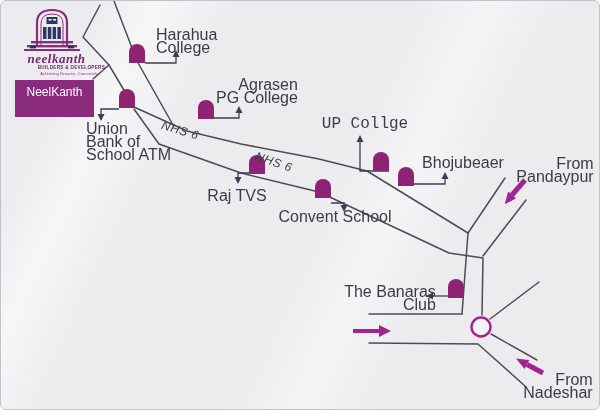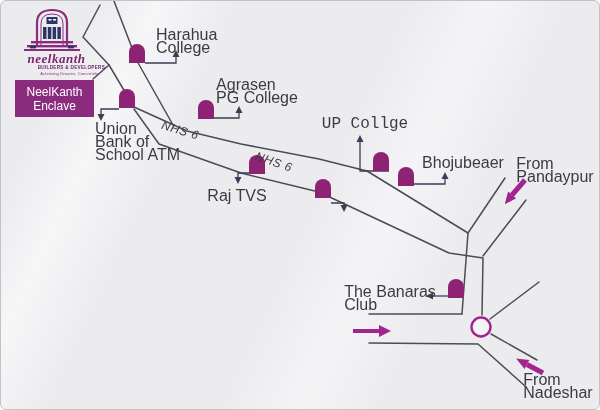--- a/index.html
+++ b/index.html
@@ -10,21 +10,21 @@
       linear-gradient(115deg, rgba(255,255,255,0) 12%, rgba(255,255,255,.55) 20%, rgba(255,255,255,0) 30%,
                               rgba(255,255,255,0) 52%, rgba(255,255,255,.45) 62%, rgba(255,255,255,0) 72%),
       #ececef;
     font-family:"Liberation Sans", sans-serif;
   }
   svg{position:absolute;left:0;top:0;}
   .lbl{
     position:absolute;color:#3b3b44;font-size:16px;line-height:13px;
     white-space:nowrap;
   }
-  .lbl.center{transform:translateX(-50%);text-align:left;}
+  .lbl.center{transform:translateX(-50%);text-align:right;}
   .lbl.left{text-align:left;}
   .nhs{
     position:absolute;color:#3b3b44;font-size:12px;font-style:italic;
     letter-spacing:.6px;white-space:nowrap;transform-origin:left top;
   }
   .enclave-text{
     position:absolute;left:14px;top:84px;width:79px;text-align:center;
     color:#fff;font-size:12px;line-height:14px;
   }
   .logo-text{position:absolute;text-align:center;white-space:nowrap;}
@@ -132,51 +132,51 @@
       <rect x="67" y="44.4" width="6" height="3" fill="#2e3566"></rect>
     </g>
   </svg>
 
   <div class="logo-text logo-name">neelkanth</div>
   <div class="logo-text logo-sub">BUILDERS &amp; DEVELOPERS</div>
   <div class="logo-text logo-tag">Achieving Dreams, Concretely</div>
 
   <div class="enclave-text">
     <div>NeelKanth</div>
-    <div>Enclave</div>
   </div>
 
   <div class="nhs" style="left:163px;top:117px;transform:rotate(17deg);">NHS 6</div>
   <div class="nhs" style="left:257px;top:148px;transform:rotate(19deg);">NHS 6</div>
 
   <div class="lbl left" style="left:155px;top:27px;">
     <div>Harahua</div>
     <div>College</div>
   </div>
 
-  <div class="lbl left" style="left:94px;top:121px;">
+  <div class="lbl left" style="left:85px;top:121px;">
     <div>Union</div>
     <div>Bank of</div>
     <div>School ATM</div>
   </div>
 
   <div class="lbl center" style="left:256px;top:77px;">
     <div>Agrasen</div>
     <div>PG College</div>
   </div>
 
   <div class="lbl center" style="left:236px;top:188px;">
     <div>Raj TVS</div>
   </div>
 
   <div class="lbl center" style="left:364px;top:117px;font-family:Liberation Mono, monospace;">
     <div>UP Collge</div>
   </div>
 
   <div class="lbl center" style="left:334px;top:209px;">
+    <div>Convent School</div>
   </div>
 
   <div class="lbl center" style="left:462px;top:155px;">
     <div>Bhojubeaer</div>
   </div>
 
   <div class="lbl center" style="left:389px;top:284px;">
     <div>The Banaras</div>
     <div>Club</div>
   </div>

